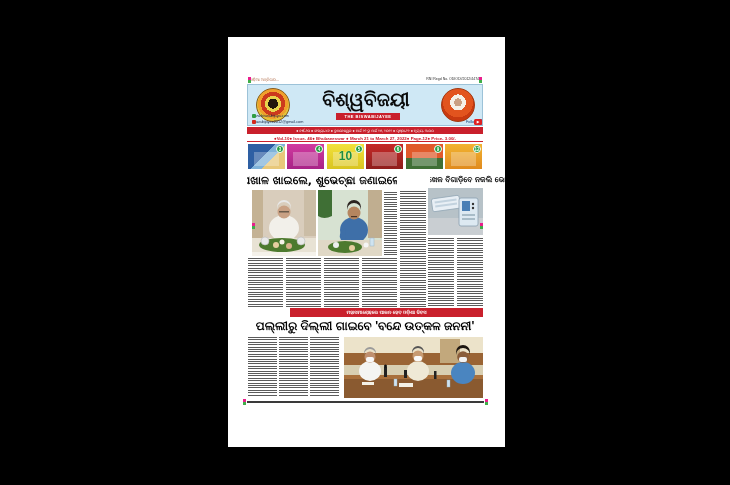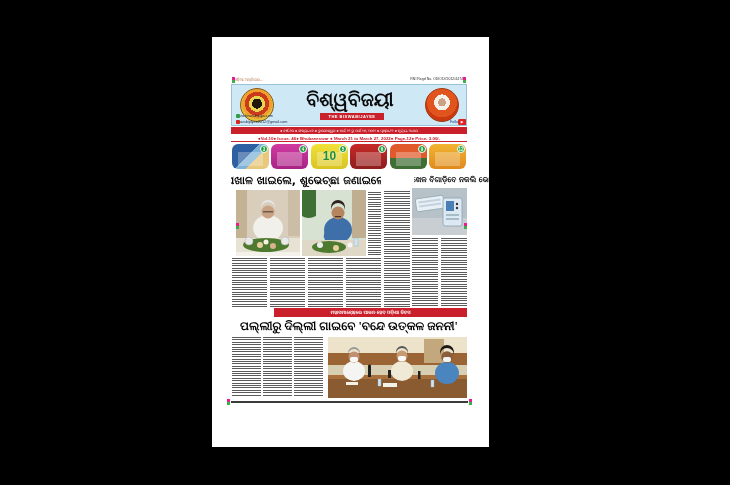--- a/index.html
+++ b/index.html
@@ -1,18 +1,18 @@
 <!DOCTYPE html>
 <html><head>
 <meta charset="utf-8">
 <style>
   html,body{margin:0;padding:0;background:#000;}
   body{width:730px;height:485px;overflow:hidden;font-family:"Liberation Sans",sans-serif;position:relative;}
   #stage{position:absolute;inset:0;background:#000;}
-  #paper{position:absolute;left:212px;top:37px;width:277px;height:410px;background:#ffffff;}
+  #paper{position:absolute;left:228px;top:37px;width:277px;height:410px;background:#ffffff;}
   #paper *{position:absolute;box-sizing:border-box;}
   .fit{display:flex;align-items:center;justify-content:center;white-space:nowrap;overflow:hidden;}
   .fitl{display:flex;align-items:center;white-space:nowrap;overflow:hidden;}
 
   
   .slogan{left:22px;top:38px;width:110px;height:8px;font-size:4px;color:#a3542b;}
   .rni{left:145px;top:38px;width:108px;height:8px;font-size:3.5px;color:#333;justify-content:flex-end;display:flex;align-items:center;white-space:nowrap;overflow:hidden;}
 
   
   .masthead{left:19px;top:47px;width:236px;height:42px;background:#cfe8f5;border:1px solid #9cc2d8;}
@@ -27,35 +27,35 @@
   .dot-mail{background:#d42a1e;}
   .follow{left:186px;top:32px;width:48px;height:9px;font-size:3.8px;color:#13407a;display:flex;align-items:center;gap:1px;justify-content:flex-end;}
   .fb{position:static;width:6px;height:6px;background:#3b5998;color:#fff;font-size:4.5px;font-weight:bold;display:inline-flex;align-items:center;justify-content:center;border-radius:1px;}
   .yt{position:static;width:8px;height:6px;background:#e02020;color:#fff;font-size:3.5px;display:inline-flex;align-items:center;justify-content:center;border-radius:1.5px;}
 
   
   .bar-odia{left:19px;top:90px;width:236px;height:7px;background:#c9202c;color:#fff;font-size:3.6px;}
   .bar-info{left:19px;top:98px;width:236px;height:7px;background:#fff;border-bottom:1px solid #c9202c;color:#cc1122;font-size:4.4px;font-weight:bold;}
 
   
-  .tile{top:107px;width:37px;height:25px;overflow:hidden;border-radius:6px;}
+  .tile{top:107px;width:37px;height:25px;overflow:hidden;}
   .tile::after{content:"";position:absolute;left:15%;top:30%;right:15%;bottom:12%;background:rgba(255,255,255,.28);}
   .t1{left:20px;background:linear-gradient(135deg,#2e5fa3 0 45%,#7fb2d9 45% 62%,#e8c87a 62%);}
   .t2{left:59px;background:linear-gradient(180deg,#d13ba0,#a82387);}
   .t3{left:99px;background:linear-gradient(180deg,#f2e13a,#d9c421);}
   .t4{left:138px;background:linear-gradient(180deg,#c62a28,#8e1d1c);}
   .t5{left:178px;background:linear-gradient(180deg,#e05a2b 0 55%,#3f6f35 55%);}
   .t6{left:217px;background:linear-gradient(180deg,#f2b431,#e08a1e);}
   .badge{top:1px;right:1px;width:8px;height:8px;border-radius:50%;background:#1f9e3e;border:.5px solid #fff;color:#fff;font-size:4.5px;font-weight:bold;display:flex;align-items:center;justify-content:center;z-index:2;}
   .tile-art{left:0;top:4px;width:37px;height:16px;color:#1f8c3a;font-size:12px;font-weight:900;text-shadow:0 0 1px #fff;z-index:1;}
 
   
   .hl1{left:19px;top:133px;width:150px;height:20px;font-size:11px;font-weight:900;color:#000;font-family:"DejaVu Sans",sans-serif;}
   .hl2{left:170px;top:135px;width:85px;height:16px;font-size:7.5px;font-weight:900;color:#000;font-family:"DejaVu Sans",sans-serif;margin-left:32px;}
-  .hl3{left:19px;top:280px;width:236px;height:18px;font-size:12px;font-weight:900;color:#000;font-family:Liberation Serif, serif;}
+  .hl3{left:19px;top:280px;width:236px;height:18px;font-size:12px;font-weight:900;color:#000;font-family:Liberation Sans, sans-serif;}
   .kicker{left:62px;top:271px;width:193px;height:9px;background:#c9202c;color:#fff;font-size:5px;font-weight:bold;}
 
   
   .txt{background-image:repeating-linear-gradient(to bottom,rgba(45,45,45,.78) 0 1px,rgba(255,255,255,0) 1px 2.4px);}
   .c1{left:20px;top:221px;width:35px;height:49px;}
   .c2{left:58px;top:221px;width:35px;height:49px;}
   .c3{left:96px;top:221px;width:35px;height:49px;}
   .c4{left:134px;top:221px;width:35px;height:49px;}
   .sidecol{left:156px;top:155px;width:13px;height:63px;}
   .rcol{left:172px;top:154px;width:26px;height:118px;}

